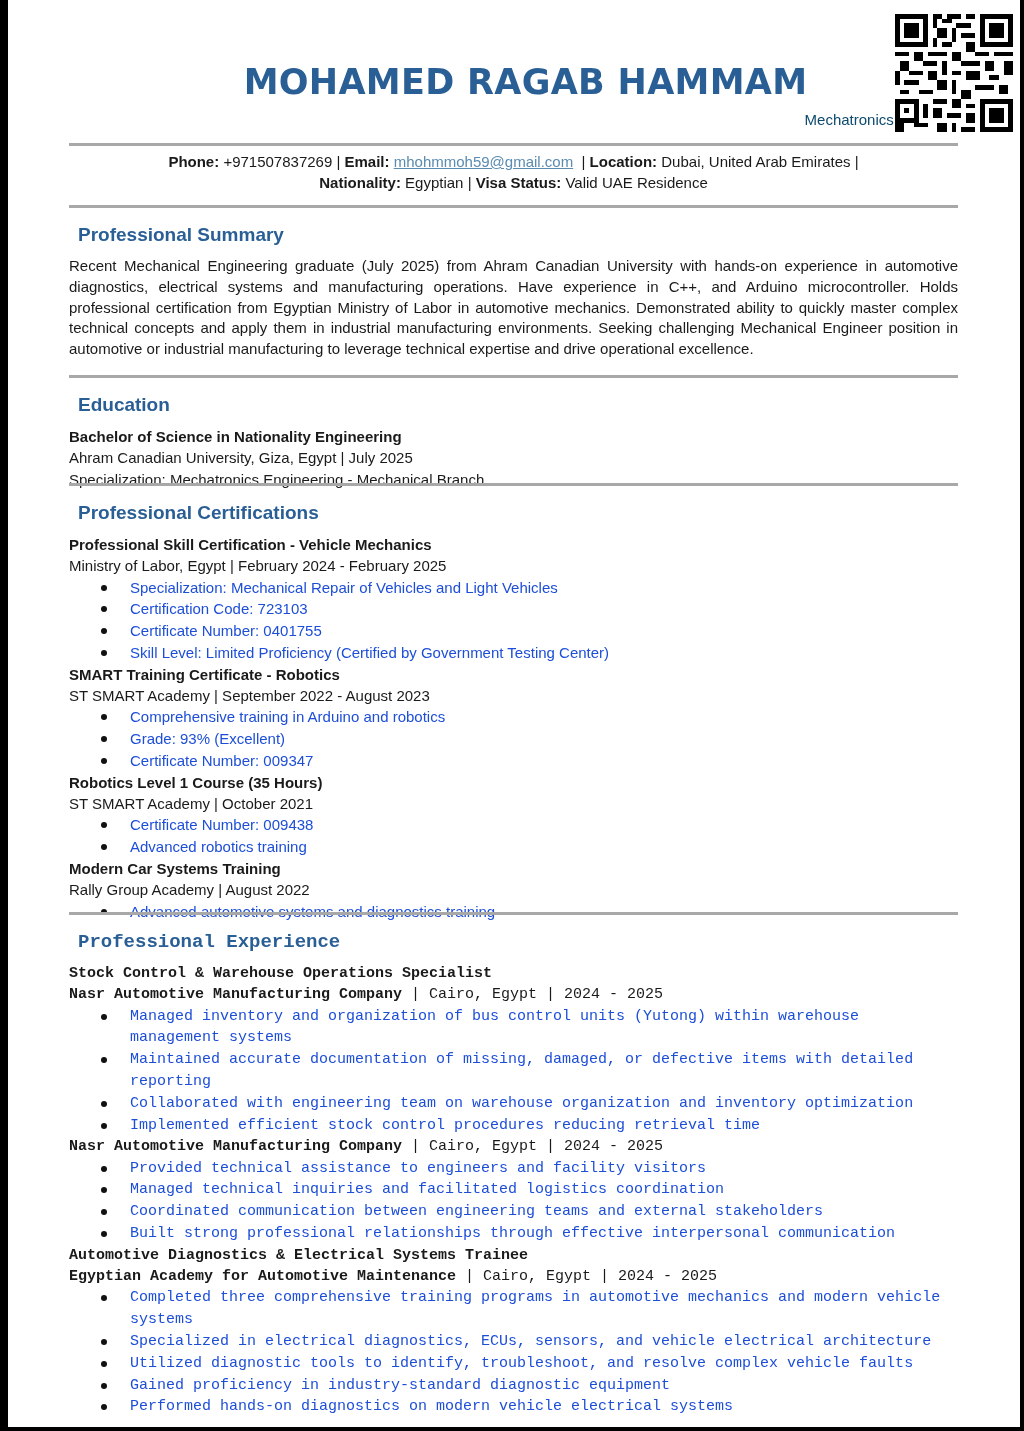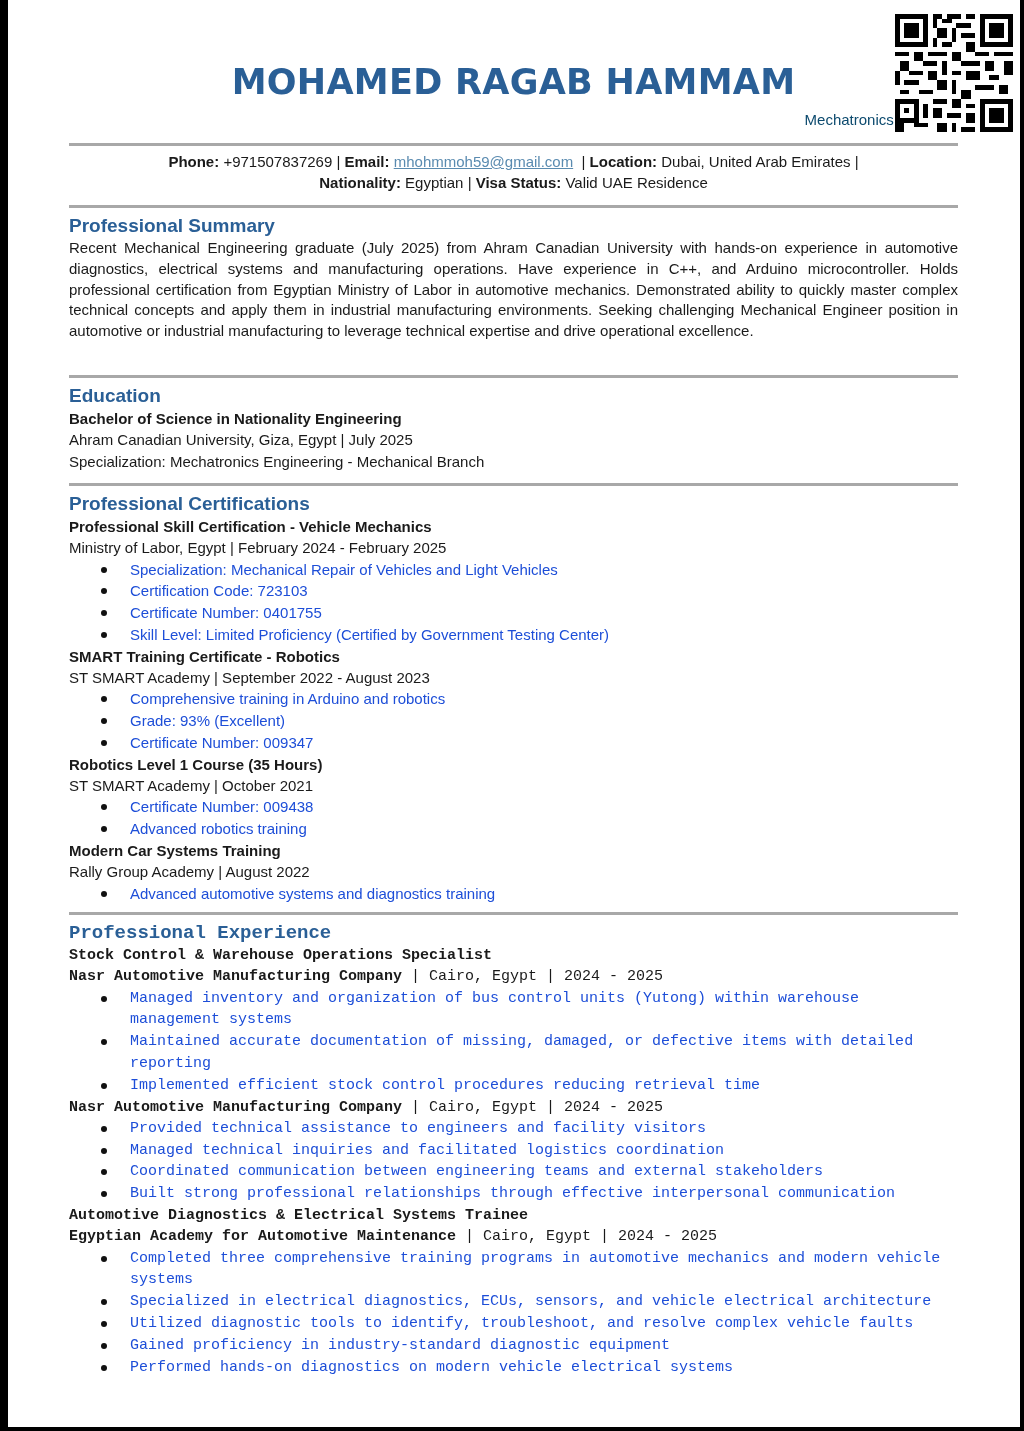--- a/index.html
+++ b/index.html
@@ -24,21 +24,21 @@
       background: #fff;
     }
     .content {
       position: absolute;
       left: 61px;
       width: 889px;
       top: 0;
     }
     .name {
       position: absolute;
-      left: 0;
+      left: 12px;
       width: 889px;
       top: 62px;
       text-align: center;
       font-family: "DejaVu Sans", sans-serif;
       font-weight: bold;
       font-size: 35px;
       letter-spacing: 0.3px;
       color: #2a5f96;
       margin: 0;
     }
@@ -79,21 +79,21 @@
     .contact a {
       color: #5a8bb0;
       text-decoration: underline;
     }
     .section {
       position: absolute;
       left: 0;
       width: 889px;
     }
     .section h2 {
-      margin: 0;
+      margin: 9px;
       font-size: 19px;
       font-weight: bold;
       color: #2a5f96;
       line-height: 24px;
     }
     .summary {
       margin: 0;
       font-size: 15px;
       line-height: 20.8px;
       text-align: justify;
@@ -297,20 +297,21 @@
 
     <div class="section" style="top:921px;font-family:Liberation Mono, monospace;">
       <h2>Professional Experience</h2>
 
       <div>
         <p class="line bold">Stock Control &amp; Warehouse Operations Specialist</p>
         <p class="line"><b>Nasr Automotive Manufacturing Company</b><span> | Cairo, Egypt | 2024 - 2025</span></p>
         <ul class="bullets">
           <li><span class="dot"></span><span>Managed inventory and organization of bus control units (Yutong) within warehouse management systems</span></li>
           <li><span class="dot"></span><span>Maintained accurate documentation of missing, damaged, or defective items with detailed reporting</span></li>
+          <li><span class="dot"></span><span>Collaborated with engineering team on warehouse organization and inventory optimization</span></li>
           <li><span class="dot"></span><span>Implemented efficient stock control procedures reducing retrieval time</span></li>
         </ul>
       </div>
 
       <div>
         <p class="line"><b>Nasr Automotive Manufacturing Company</b><span> | Cairo, Egypt | 2024 - 2025</span></p>
         <ul class="bullets">
           <li><span class="dot"></span><span>Provided technical assistance to engineers and facility visitors</span></li>
           <li><span class="dot"></span><span>Managed technical inquiries and facilitated logistics coordination</span></li>
           <li><span class="dot"></span><span>Coordinated communication between engineering teams and external stakeholders</span></li>

